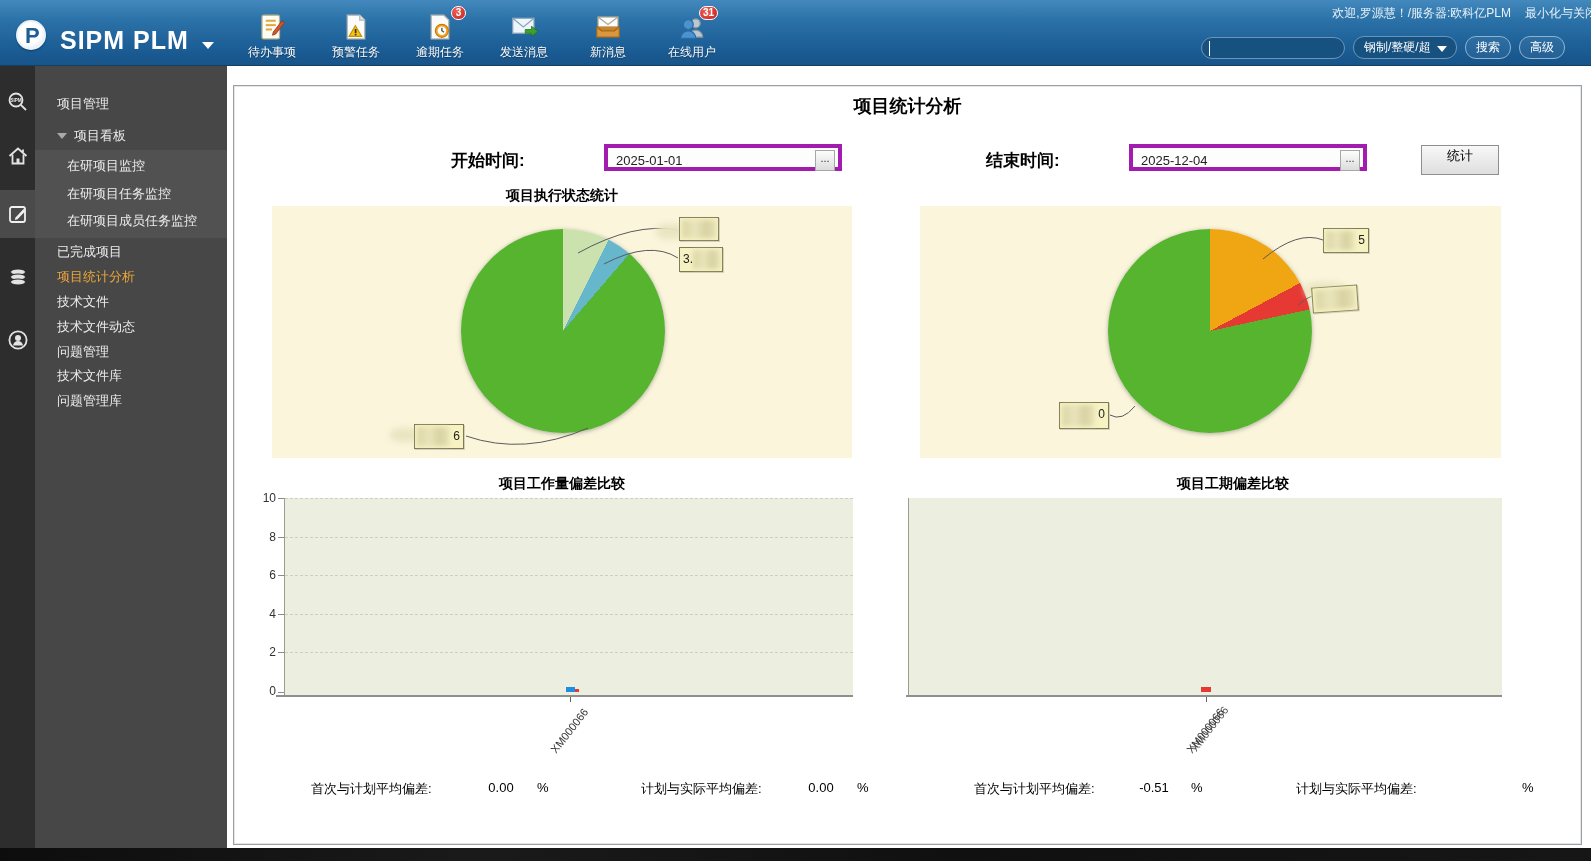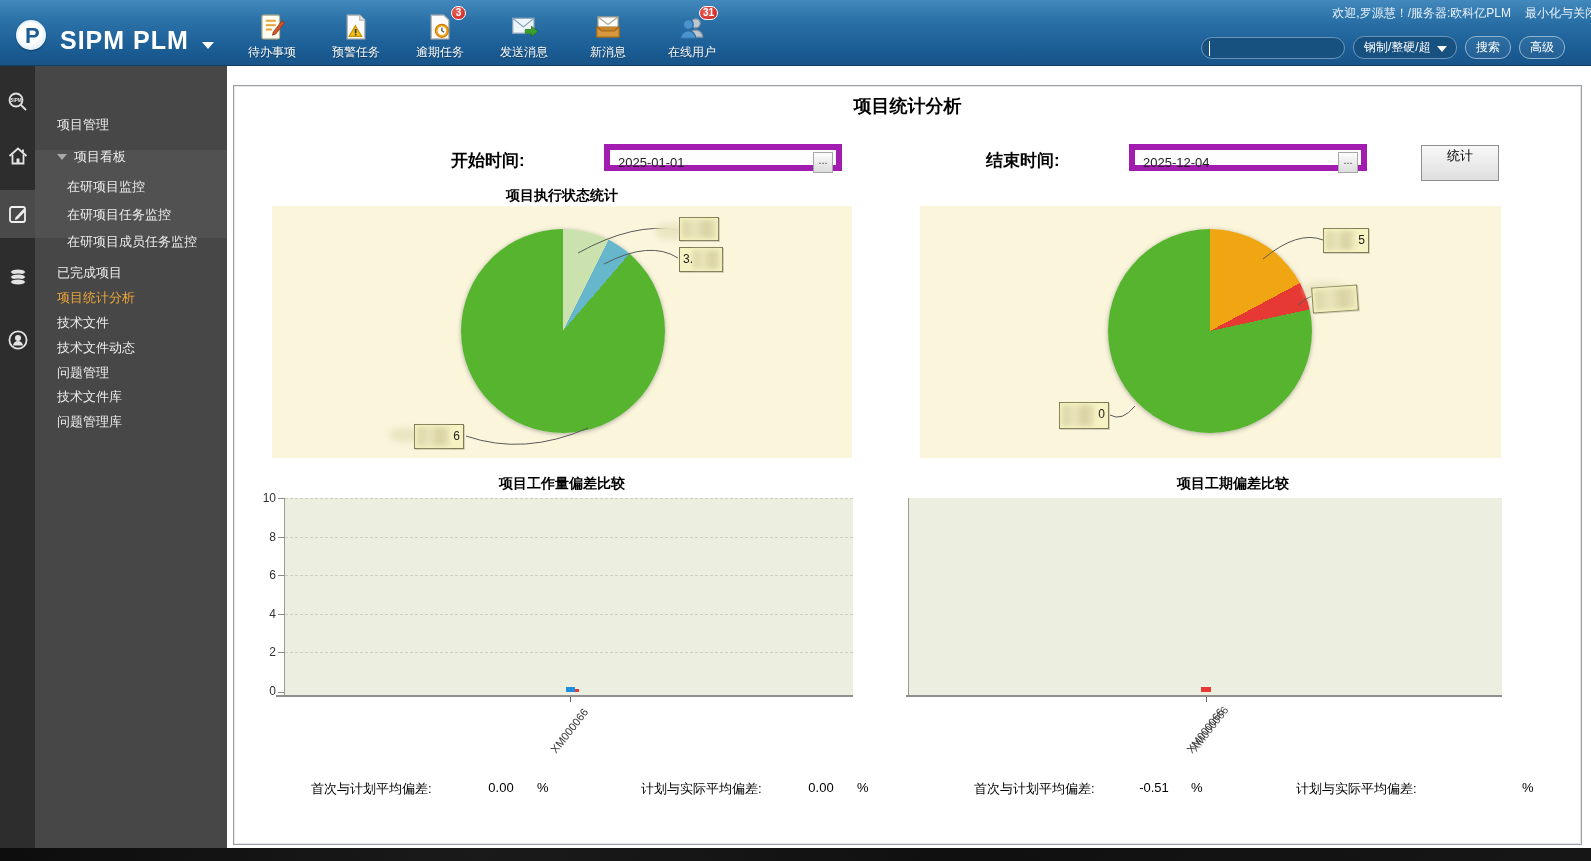--- a/index.html
+++ b/index.html
@@ -38,39 +38,39 @@
     border-left:5px solid transparent; border-right:5px solid transparent; border-top:6px solid #fff; }
   .pill-btn { margin-left:8px; width:46px; height:23px; border:1px solid #8fb3cf; border-radius:11px;
     background:rgba(255,255,255,0.06); color:#fff; font-size:12px; text-align:center; line-height:21px; cursor:pointer; }
 
   
   #rail { position:absolute; left:0; top:66px; width:35px; height:782px; background:#2d2d2d; }
   .rail-icon { position:absolute; left:0; width:35px; height:40px; display:flex; align-items:center; justify-content:center; cursor:pointer; }
   #rail-active-bg { position:absolute; left:0; top:124px; width:35px; height:48px; background:#4a4a4a; }
   #menu { position:absolute; left:35px; top:66px; width:192px; height:782px; background:#474747; }
   .menu-item { position:absolute; left:0; width:192px; height:24px; color:#ececec; font-size:13px;
-    line-height:24px; padding-left:22px; cursor:pointer; white-space:nowrap;margin-top:21px; }
+    line-height:24px; padding-left:22px; cursor:pointer; white-space:nowrap; }
   .menu-item.lvl2 { padding-left:32px; }
   .menu-item.active { color:#eda639; }
   #submenu-block { position:absolute; left:0; top:84px; width:192px; height:88px; background:#515151; }
   .tri-down { display:inline-block; width:0; height:0; border-left:5px solid transparent;
     border-right:5px solid transparent; border-top:6px solid #a9a9a9; margin-right:7px; position:relative; top:-1px; }
 
   
   #main { position:absolute; left:233px; top:85px; width:1349px; height:760px; background:#fff;
     border:1px solid #9aa0a6; box-shadow:inset 0 0 0 1px #e6e6e6; }
   #page-title { position:absolute; left:0; top:8px; width:100%; text-align:center;
     font-size:18px; font-weight:bold; color:#000; }
 
   .fld-label { position:absolute; font-size:17px; font-weight:bold; color:#000; }
-  .date-input { position:absolute; width:238px; height:27px; border:6px solid #a21caf; background:#fdfdfd;
+  .date-input { position:absolute; width:238px; height:27px; border:4px solid #a21caf; background:#fdfdfd;
     font-size:13px; color:#222; line-height:25px; padding-left:8px; }
   .picker-btn { position:absolute; right:3px; top:2px; width:20px; height:21px; background:linear-gradient(#fdfdfd,#dcdcdc);
     border:1px solid #a7a7a7; font-size:11px; line-height:14px; text-align:center; color:#333; cursor:pointer; }
-  #stat-btn { position:absolute; left:1187px; top:59px; width:78px; height:36px;
+  #stat-btn { position:absolute; left:1187px; top:59px; width:78px; height:30px;
     background:linear-gradient(#f8f8f8,#dedede); border:1px solid #8f8f8f; font-size:13px; color:#000;
     text-align:center; line-height:19px; cursor:pointer; }
 
   .chart-title { position:absolute; font-size:14px; font-weight:bold; color:#000; text-align:center; }
   .pie-panel { position:absolute; top:120px; height:252px; background:#fbf5dc; }
   .pie { position:absolute; width:204px; height:204px; border-radius:50%;
     box-shadow:0 1px 4px rgba(110,110,110,.55); }
   .callout { position:absolute; background:#f6f2c2; border:1px solid #7d7a55; box-shadow:1px 1px 0 rgba(0,0,0,.15); }
   .callout .smudge { position:absolute; top:2px; bottom:2px;
     background:linear-gradient(90deg,#dcd6a6,#e9e4bb 40%,#d8d2a2 70%,#e5e0b4); filter:blur(2px); }

